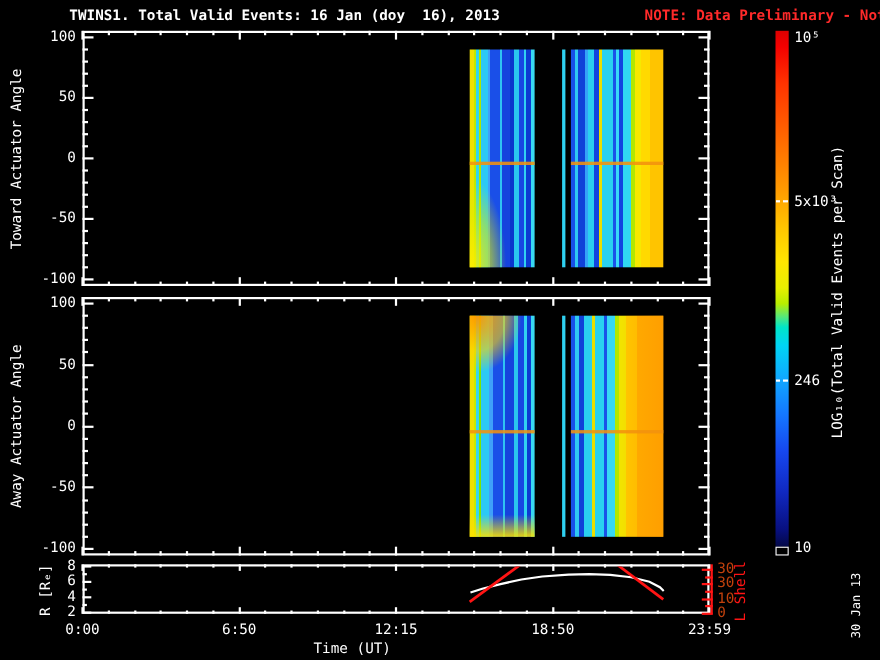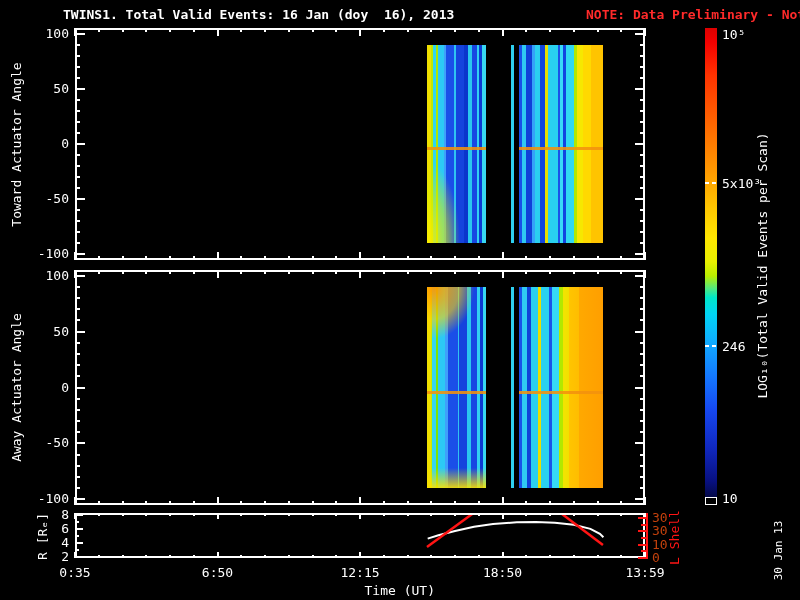--- a/index.html
+++ b/index.html
@@ -10,21 +10,21 @@
   .title-note{position:absolute;left:586px;top:7px;font-size:13px;font-weight:bold;color:#ff2a2a;white-space:pre;}
   .panel{position:absolute;border:2px solid #fff;box-sizing:border-box;background:#000;}
   .tick{position:absolute;background:#fff;}
   .tick.red{background:#ff1414;}
   .ticklabel{position:absolute;font-size:13px;color:#fff;line-height:14px;white-space:nowrap;}
   .ticklabel.right-align{text-align:right;}
   .ticklabel.red{color:#c2410c;}
   .vlabel{position:absolute;font-size:13px;color:#fff;text-align:center;transform:rotate(-90deg);white-space:nowrap;}
   .vlabel.red{color:#ff1414;}
   .vlabel.small{font-size:11px;}
-  .xlabel{position:absolute;font-size:13px;color:#fff;text-align:right;white-space:nowrap;}
+  .xlabel{position:absolute;font-size:13px;color:#fff;text-align:left;white-space:nowrap;}
   .block{position:absolute;}
   .ov{position:absolute;left:0;top:0;right:0;bottom:0;}
   .ov-ybl{background:radial-gradient(ellipse 75% 55% at 0% 100%, rgba(252,238,0,0.95), rgba(220,240,0,0.55) 45%, rgba(252,238,0,0) 75%);}
   .ov-ytl{background:radial-gradient(ellipse 85% 32% at 12% 0%, rgba(255,150,0,0.95), rgba(255,210,0,0.6) 50%, rgba(255,230,0,0) 80%);}
   .ov-ybb{background:linear-gradient(to top, rgba(250,225,0,0.9), rgba(250,225,0,0) 10%);}
   .ov-ortr{background:linear-gradient(to left, rgba(255,145,0,0.55), rgba(255,145,0,0) 45%);}
   .ov-midline{position:absolute;left:0;right:0;top:51.5%;height:3px;background:rgba(242,146,14,0.88);}
   .cbar{position:absolute;}
   .cbar-dash{position:absolute;height:2px;background:repeating-linear-gradient(to right,#fff 0 4px,transparent 4px 7px);}
   .cbar-cap{position:absolute;border:1px solid #fff;background:#000;box-sizing:border-box;}
@@ -330,25 +330,25 @@
     <div class="ticklabel red abs" style="left: 652px; top: 511.059px; width: 30px;">30</div>
     <div class="tick red abs" style="left: 638px; top: 530.373px; width: 10px; height: 2px;"></div>
     <div class="ticklabel red abs" style="left: 652px; top: 524.373px; width: 30px;">30</div>
     <div class="tick red abs" style="left: 638px; top: 543.686px; width: 10px; height: 2px;"></div>
     <div class="ticklabel red abs" style="left: 652px; top: 537.686px; width: 30px;">10</div>
     <div class="tick red abs" style="left: 638px; top: 557px; width: 10px; height: 2px;"></div>
     <div class="ticklabel red abs" style="left: 652px; top: 551px; width: 30px;">0</div>
     <div class="tick red abs" style="left: 641px; top: 523.716px; width: 7px; height: 2px;"></div>
     <div class="tick red abs" style="left: 641px; top: 537.03px; width: 7px; height: 2px;"></div>
     <div class="tick red abs" style="left: 641px; top: 550.343px; width: 7px; height: 2px;"></div>
-    <div class="ticklabel abs" style="left: 45px; top: 566px; width: 60px; text-align: center;">0:35</div>
+    <div class="ticklabel abs" style="left: 45px; top: 566px; width: 60px; text-align: center;">0:00</div>
     <div class="ticklabel abs" style="left: 187.5px; top: 566px; width: 60px; text-align: center;">6:50</div>
     <div class="ticklabel abs" style="left: 330px; top: 566px; width: 60px; text-align: center;">12:15</div>
     <div class="ticklabel abs" style="left: 472.5px; top: 566px; width: 60px; text-align: center;">18:50</div>
-    <div class="ticklabel abs" style="left: 615px; top: 566px; width: 60px; text-align: center;">13:59</div>
+    <div class="ticklabel abs" style="left: 615px; top: 566px; width: 60px; text-align: center;">23:59</div>
     <svg width="566" height="41" style="left: 77px; top: 515px;">
       <polyline points="350.7,23.6 361.4,20.2 378.0,16.0 397.0,11.8 416.0,9.1 439.8,7.3 458.8,7.0 477.8,7.7 496.8,9.8 513.4,13.9 522.9,18.8 526.4,22.2" fill="none" stroke="#ffffff" stroke-width="2"></polyline>
       <line x1="349.975" y1="32.082840236686366" x2="396.52500000000003" y2="-2" stroke="#ff1414" stroke-width="2.5"></line>
       <line x1="483.6875" y1="-2" x2="525.9625" y2="29.95266272189349" stroke="#ff1414" stroke-width="2.5"></line>
     </svg>
     <div class="cbar-dash abs" style="left: 705px; top: 182.025px; width: 12px;"></div>
     <div class="cbar-dash abs" style="left: 705px; top: 345.159px; width: 12px;"></div>
     <div class="cbar-cap abs" style="left: 705px; top: 497px; width: 12px; height: 8px;"></div>
     <div class="cblabel abs" style="left: 722px; top: 26.724px;">10⁵</div>
     <div class="cblabel abs" style="left: 722px; top: 176.025px;">5x10³</div>

